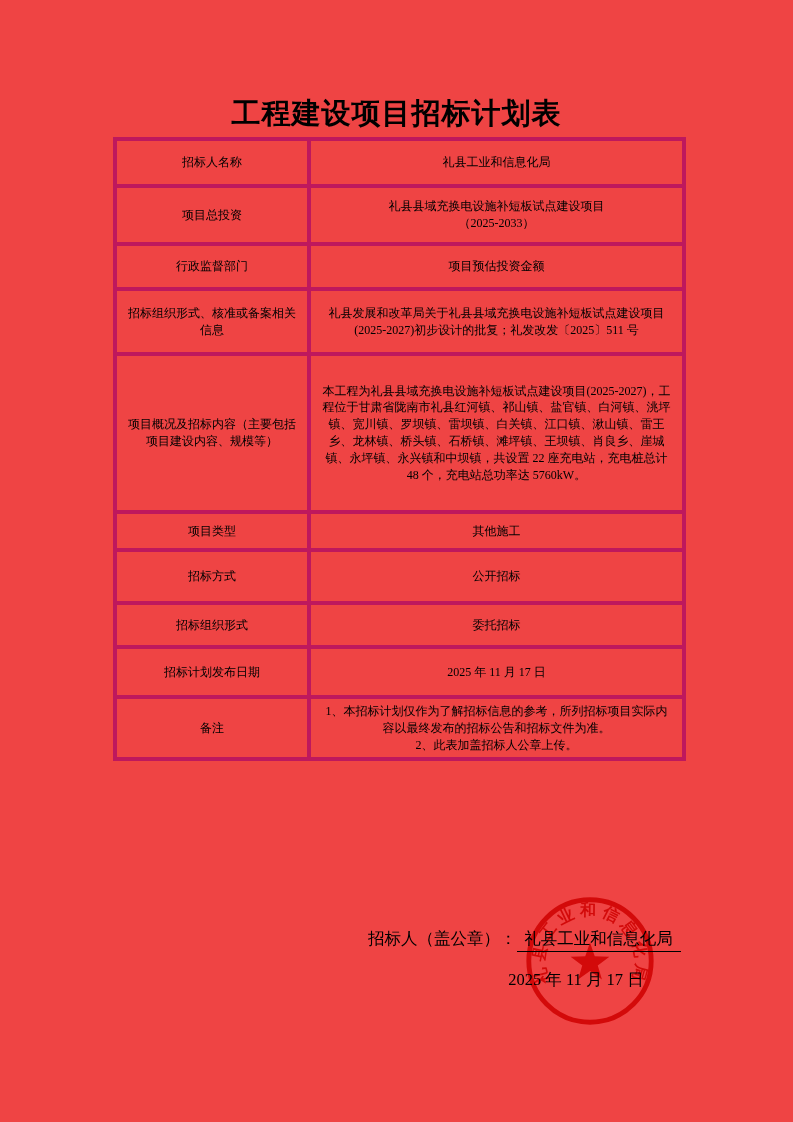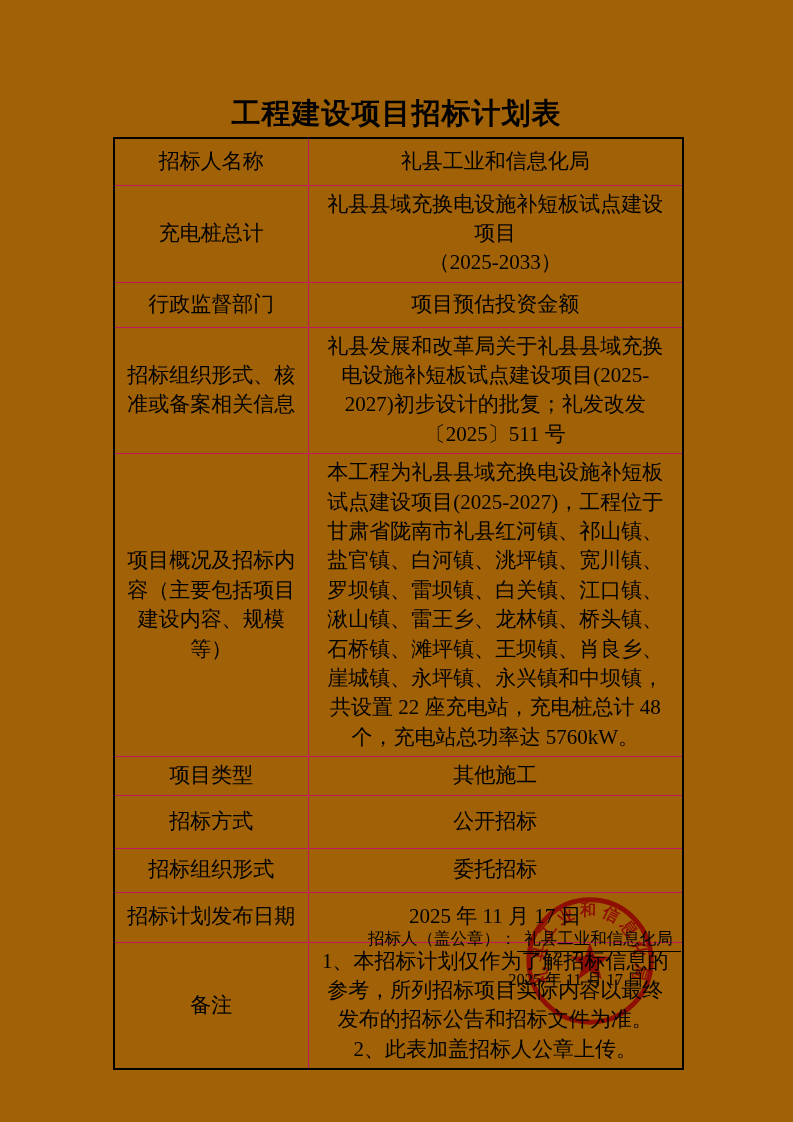--- a/index.html
+++ b/index.html
@@ -2,21 +2,21 @@
 <html><head>
 <meta charset="utf-8">
 <style>
   * { margin: 0; padding: 0; box-sizing: border-box; }
   html, body { background: #ffffff; }
   .page {
     position: relative;
     width: 793px;
     height: 1122px;
     margin: 0 auto;
-    background: #a16207;
+    background: #ef4444;
     outline: 1px solid #e0e0e0;
     font-family: "Liberation Serif", "DejaVu Serif", serif;
     color: #000000;
     overflow: hidden;
   }
   .doc-title {
     position: absolute;
     top: 94px;
     left: 0;
     width: 100%;
@@ -29,22 +29,22 @@
   table.bid-table {
     position: absolute;
     top: 137px;
     left: 113px;
     width: 569px;
     border-collapse: collapse;
     border: 2px solid #000;
     table-layout: fixed;
   }
   table.bid-table td {
-    border: 1px solid #be185d;
-    font-size: 21px;
+    border: 4px solid #be185d;
+    font-size: 12px;
     line-height: 1.4;
     vertical-align: middle;
     white-space: pre-line;
   }
   td.label-cell {
     width: 194px;
     text-align: center;
     padding: 4px 10px;
   }
   td.value-cell {
@@ -108,21 +108,21 @@
 
   <h1 class="doc-title">工程建设项目招标计划表</h1>
 
   <table class="bid-table">
     <tbody id="table-body">
         <tr>
           <td class="label-cell">招标人名称</td>
           <td class="value-cell">礼县工业和信息化局</td>
         </tr>
         <tr>
-          <td class="label-cell">充电桩总计</td>
+          <td class="label-cell">项目总投资</td>
           <td class="value-cell">礼县县域充换电设施补短板试点建设项目
 （2025-2033）</td>
         </tr>
         <tr>
           <td class="label-cell">行政监督部门</td>
           <td class="value-cell">项目预估投资金额</td>
         </tr>
         <tr>
           <td class="label-cell">招标组织形式、核准或备案相关信息</td>
           <td class="value-cell">礼县发展和改革局关于礼县县域充换电设施补短板试点建设项目(2025-2027)初步设计的批复；礼发改发〔2025〕511 号</td>

